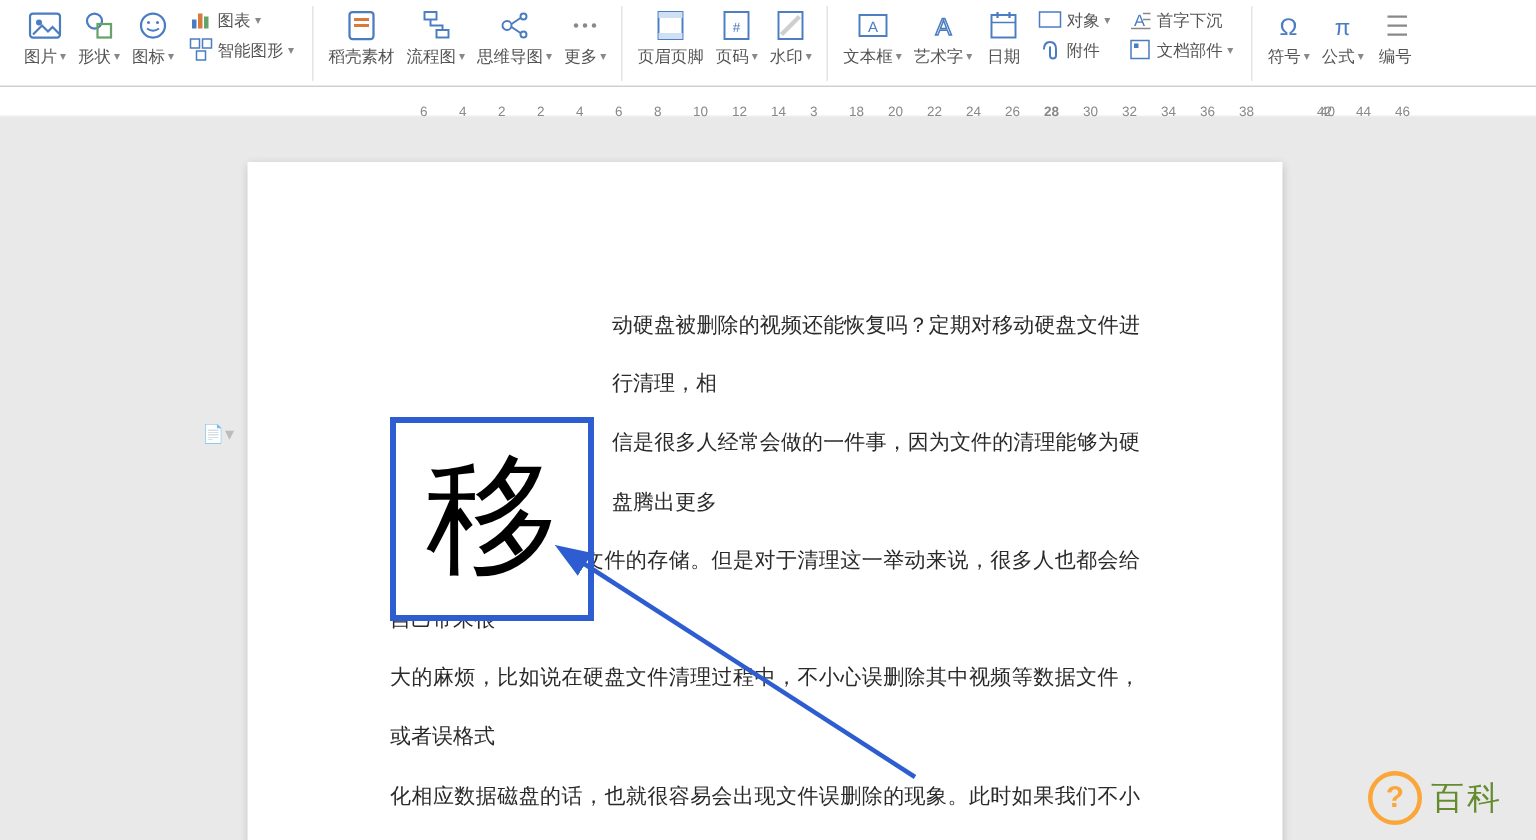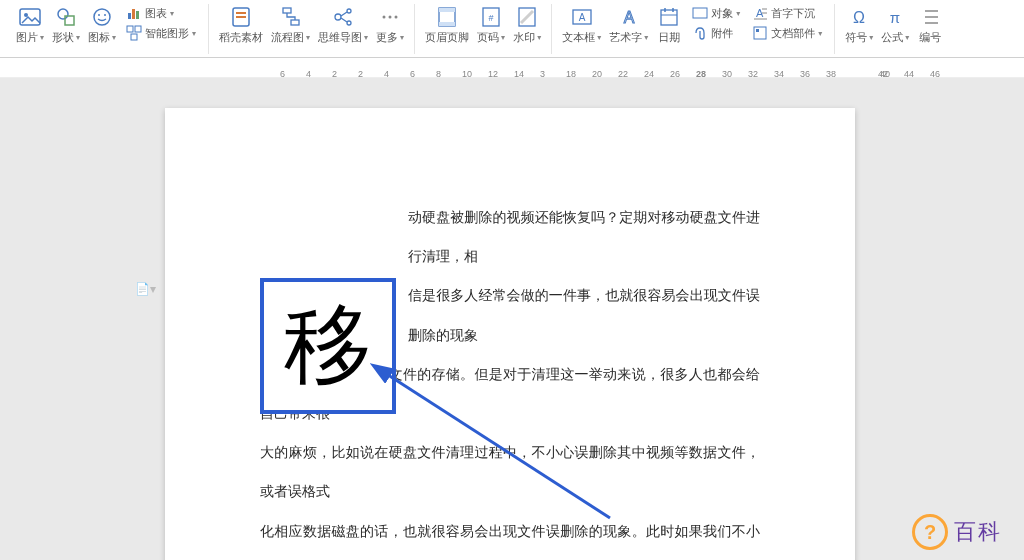--- a/index.html
+++ b/index.html
@@ -24,21 +24,21 @@
   .dropcap-box span{font-size:88px;font-family:"SimSun",serif;color:#000;line-height:1;}
   .arrow-svg{position:absolute;left:370px;top:280px;z-index:6;pointer-events:none;}
   .body-text{font-size:14px;color:#2a2a2a;line-height:2.8;font-family:"SimSun",serif;text-align:justify;}
   .para{text-indent:0;}
   .text-wrap{margin-left:0;}
   .line{display:block;}
   .l-ind{padding-left:148px;}
   .sidebar-tab{position:absolute;right:0;top:240px;width:16px;height:84px;background:#e9e9e9;}
   .watermark{position:absolute;right:22px;bottom:10px;display:flex;align-items:center;gap:6px;opacity:.85;}
   .wm-badge{width:36px;height:36px;border:3px solid #ff9b1a;border-radius:50%;display:flex;align-items:center;justify-content:center;color:#ff9b1a;font-weight:bold;font-size:20px;}
-  .wm-text{font-size:22px;color:#4c1d95;letter-spacing:2px;font-weight:500;}
+  .wm-text{font-size:22px;color:#4d7c0f;letter-spacing:2px;font-weight:500;}
   .section-icon{position:absolute;left:-30px;top:174px;color:#bbb;font-size:12px;}
 </style>
 </head>
 <body>
 
 <div class="ribbon">
   <div class="grp">
     <div class="btn-lg">
       <span class="ic">
           <svg width="22" height="22">
@@ -340,21 +340,21 @@
       <span class="tick" style="left: 765px;">46</span>
     </div>
 </div>
 
 <div class="canvas">
   <div class="page">
     <span class="section-icon">📄▾</span>
     <div class="body-text">
       <div class="para text-wrap">
         <span class="line l-ind">动硬盘被删除的视频还能恢复吗？定期对移动硬盘文件进行清理，相</span>
-        <span class="line l-ind">信是很多人经常会做的一件事，也就很容易会出现文件误删除的现象</span>
+        <span class="line l-ind">信是很多人经常会做的一件事，因为文件的清理能够为硬盘腾出更多</span>
         <span class="line">的空间，可用于其它文件的存储。但是对于清理这一举动来说，很多人也都会给自己带来很</span>
         <span class="line">大的麻烦，比如说在硬盘文件清理过程中，不小心误删除其中视频等数据文件，或者误格式</span>
         <span class="line">化相应数据磁盘的话，也就很容易会出现文件误删除的现象。此时如果我们不小心误删除一</span>
 
       </div>
 
     </div>
   </div>
 
   <div class="dropcap-box">

